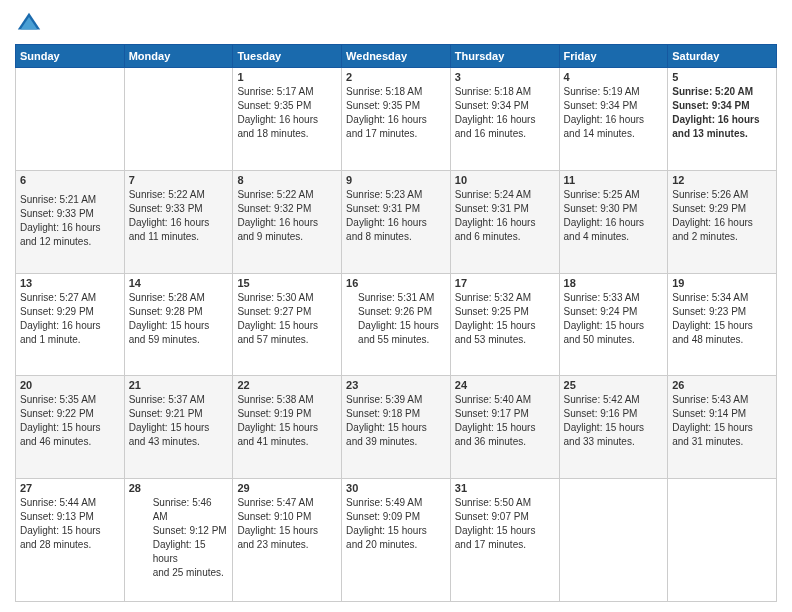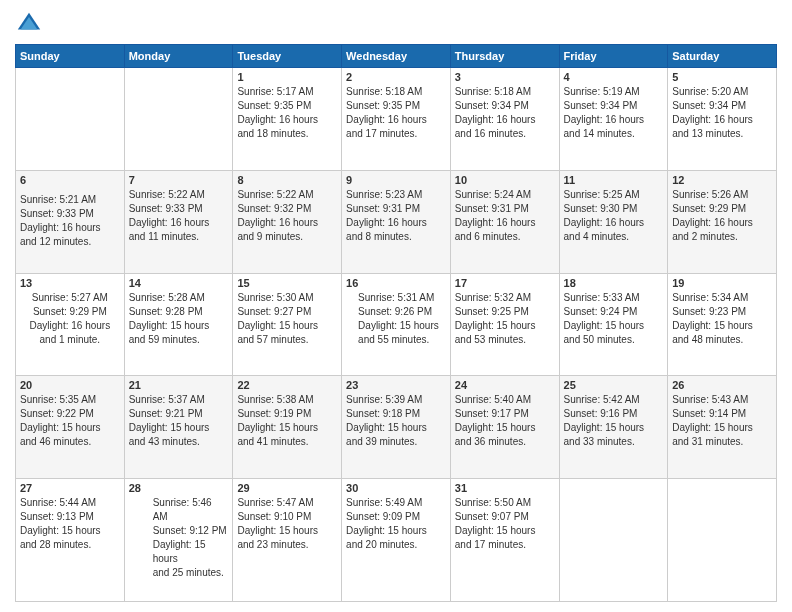--- a/index.html
+++ b/index.html
@@ -157,21 +157,21 @@
           </td>
           <td>
             <span class="day-number">4</span>
             <div class="cell-text" style="white-space: pre-line;">Sunrise: 5:19 AM
 Sunset: 9:34 PM
 Daylight: 16 hours
 and 14 minutes.</div>
           </td>
           <td>
             <span class="day-number">5</span>
-            <div class="cell-text" style="white-space: pre-line;">Sunrise: 5:20 AM
+            <div class="cell-text" style="white-space: pre-line; font-weight: bold;">Sunrise: 5:20 AM
 Sunset: 9:34 PM
 Daylight: 16 hours
 and 13 minutes.</div>
           </td>
         </tr>
         <tr>
           <td>
             <span class="day-number">6</span>
             <div class="cell-text" style="white-space: pre-line; margin-top: 7px;">Sunrise: 5:21 AM
 Sunset: 9:33 PM
@@ -217,21 +217,21 @@
             <span class="day-number">12</span>
             <div class="cell-text" style="white-space: pre-line;">Sunrise: 5:26 AM
 Sunset: 9:29 PM
 Daylight: 16 hours
 and 2 minutes.</div>
           </td>
         </tr>
         <tr>
           <td>
             <span class="day-number">13</span>
-            <div class="cell-text" style="white-space: pre-line; text-align: center;">Sunrise: 5:27 AM
+            <div class="cell-text" style="white-space: pre-line;">Sunrise: 5:27 AM
 Sunset: 9:29 PM
 Daylight: 16 hours
 and 1 minute.</div>
           </td>
           <td>
             <span class="day-number">14</span>
             <div class="cell-text" style="white-space: pre-line;">Sunrise: 5:28 AM
 Sunset: 9:28 PM
 Daylight: 15 hours
 and 59 minutes.</div>

